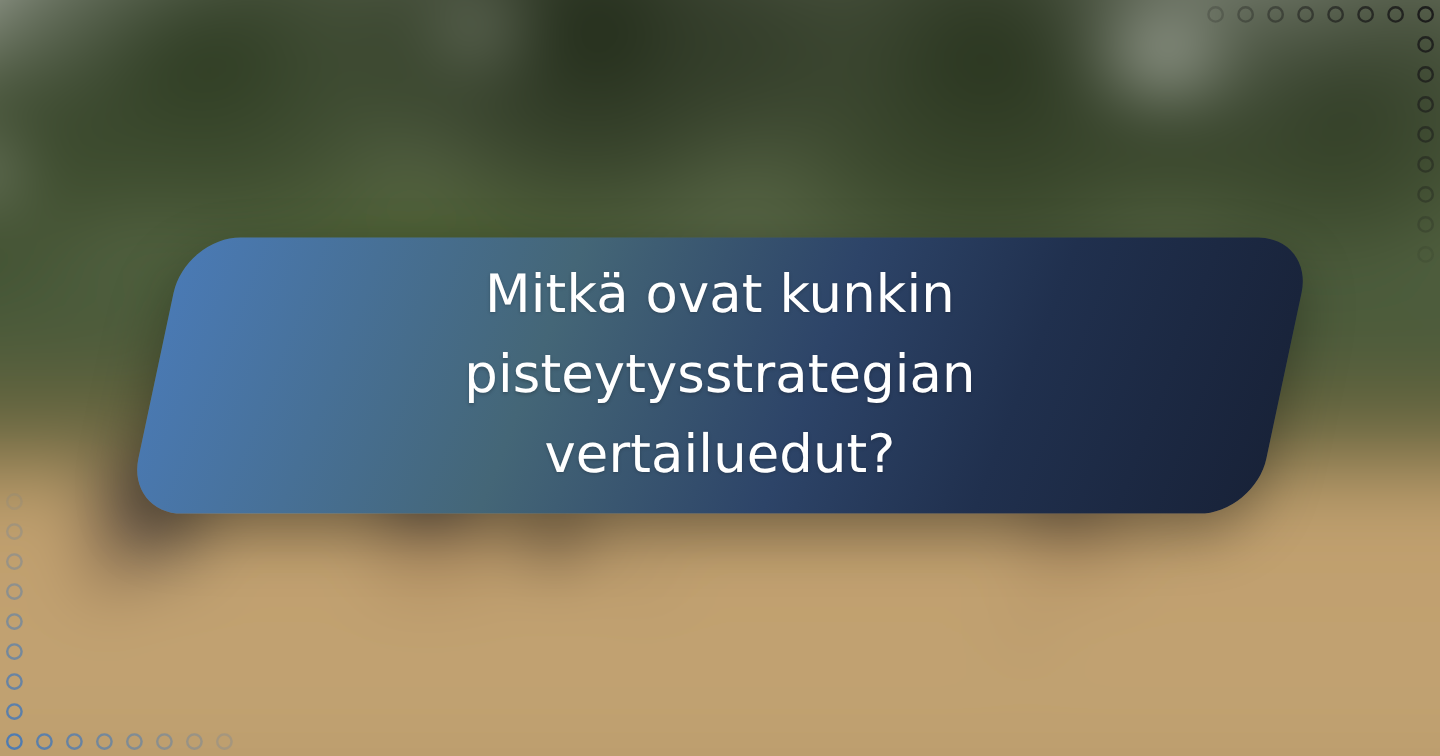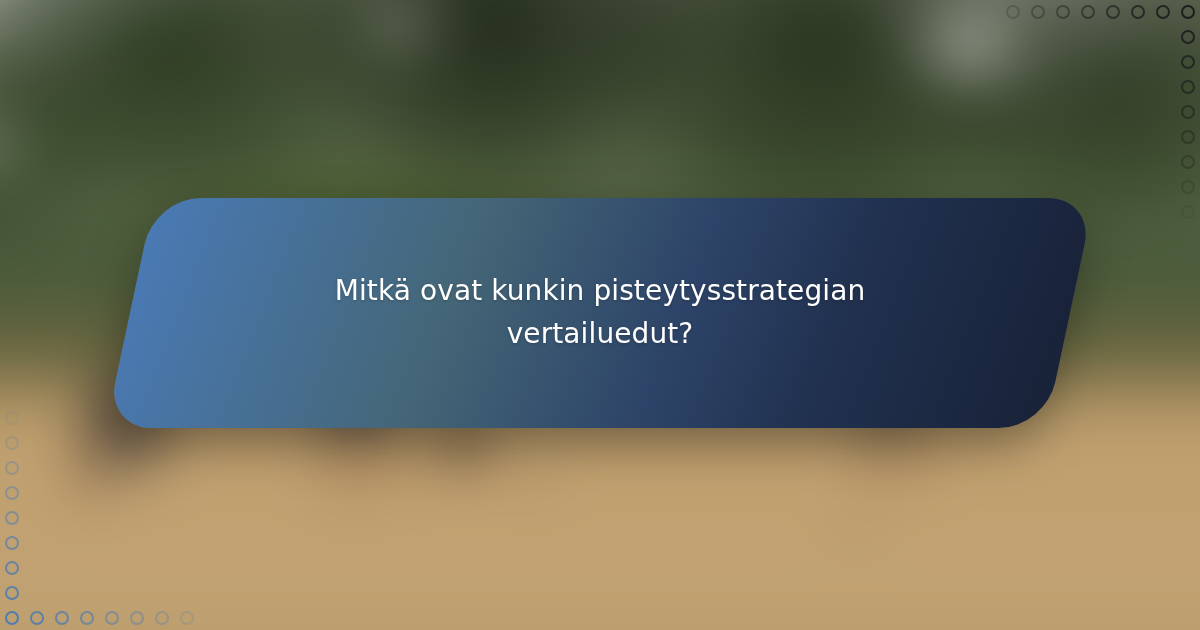--- a/index.html
+++ b/index.html
@@ -112,21 +112,21 @@
     position: absolute;
     inset: 0;
     display: flex;
     align-items: center;
     justify-content: center;
     padding: 0 72px;
     box-sizing: border-box;
   }
   .card-title {
     color: #ffffff;
-    font-size: 28px;
+    font-size: 44px;
     line-height: 1.52;
     text-align: center;
     font-weight: 400;
     letter-spacing: 0.1px;
     max-width: 700px;
     text-shadow: 0 1px 3px rgba(0,0,0,0.22);
   }
 </style>
 </head>
 <body>

